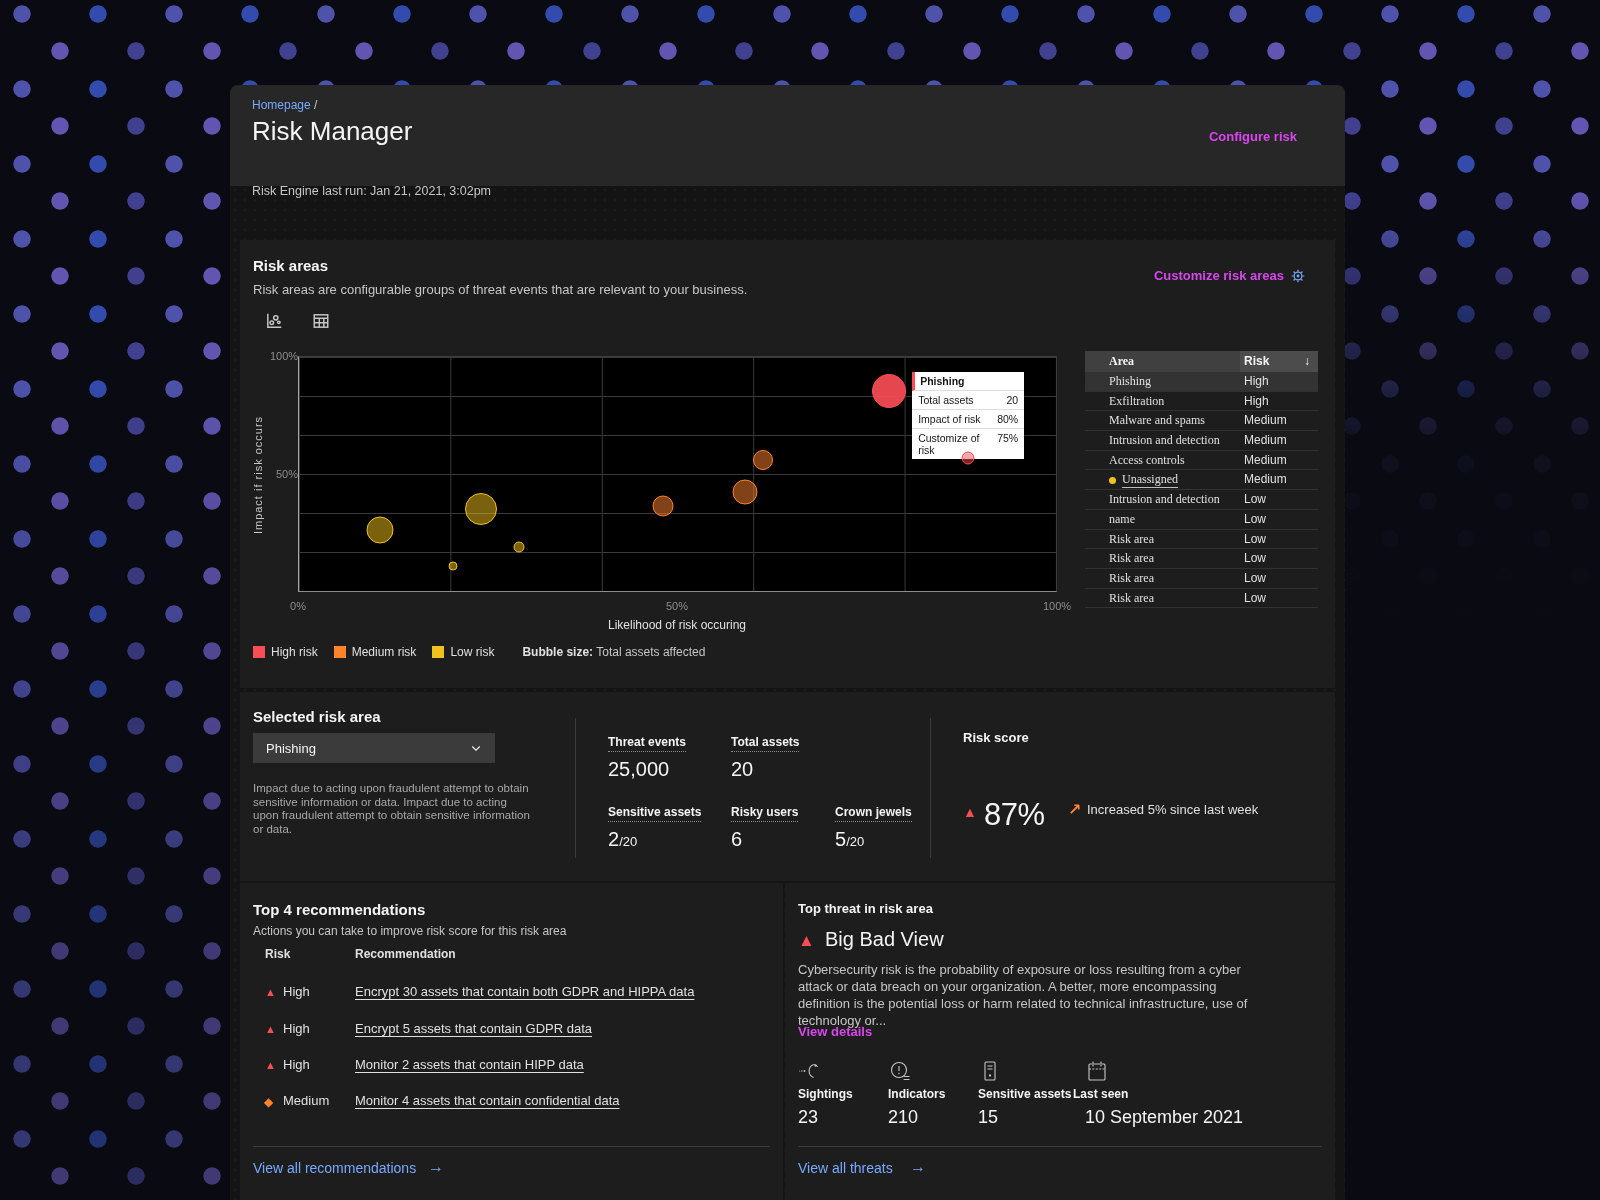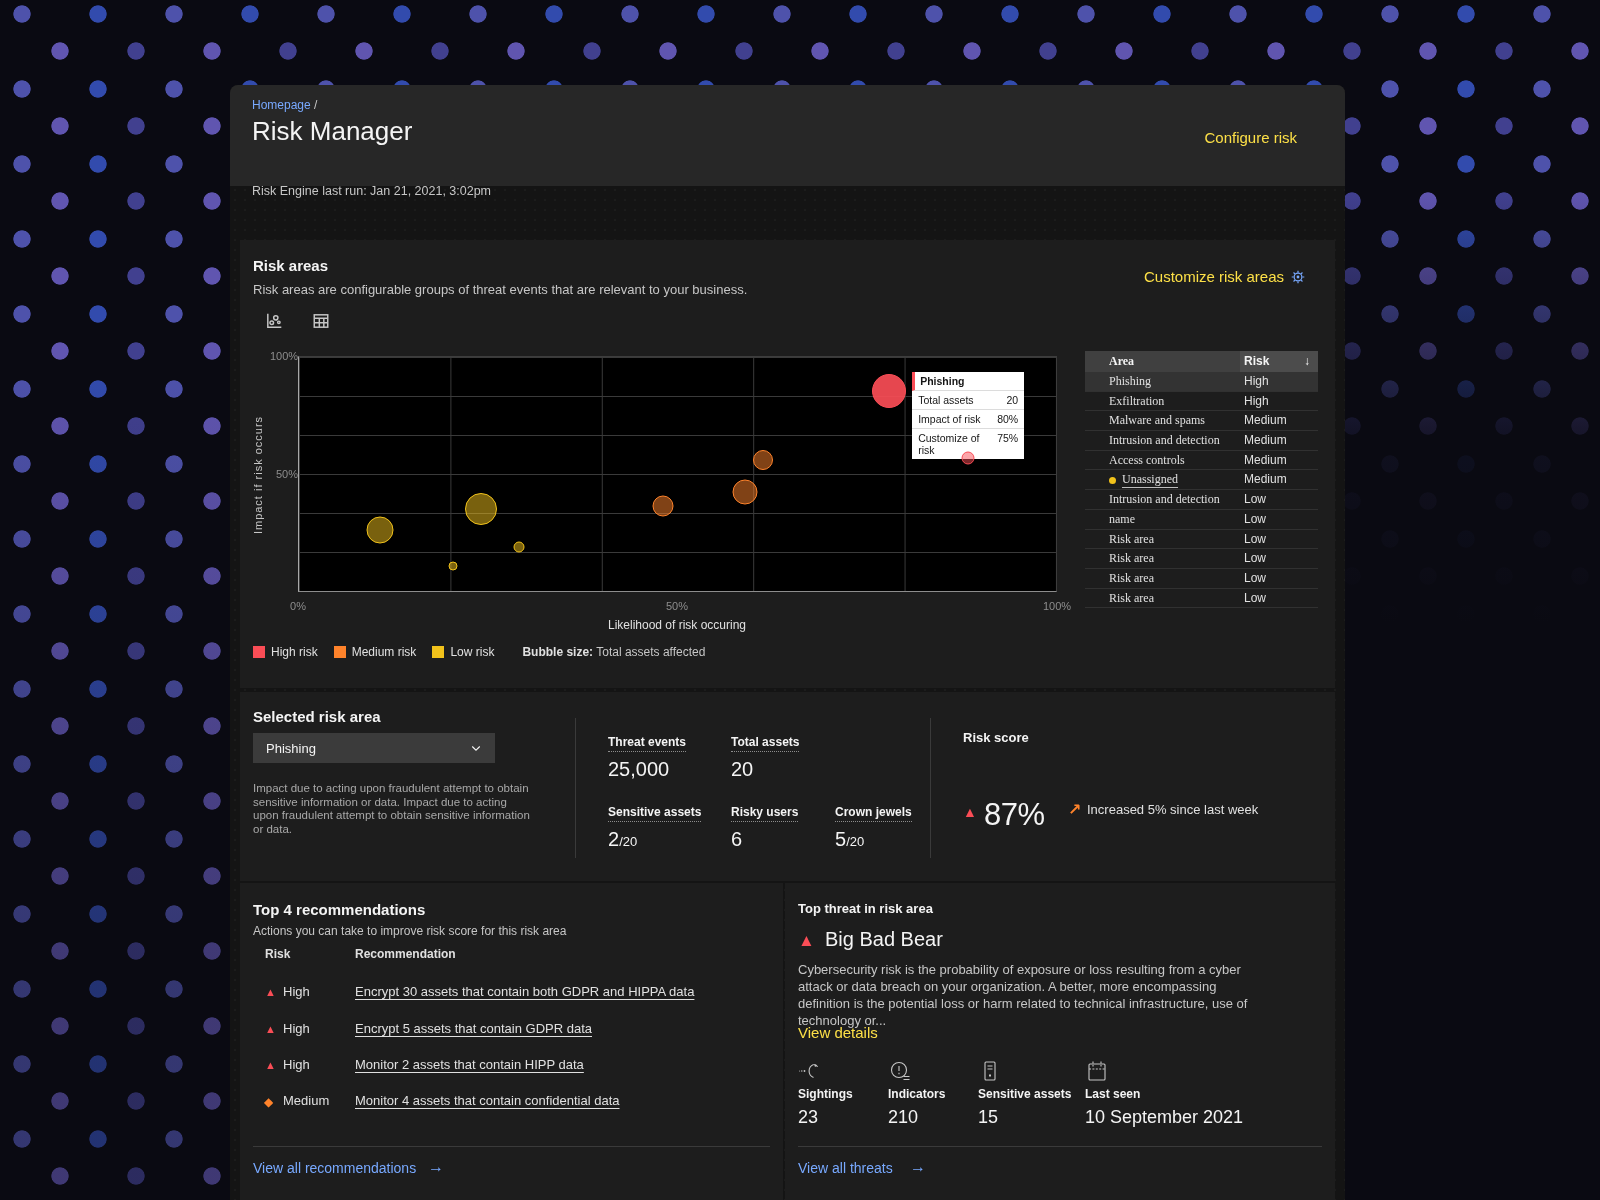--- a/index.html
+++ b/index.html
@@ -29,21 +29,21 @@
   .abs { position:absolute; }
 
   
   .band { left:0; top:0; width:100%; height:101px; background:#272727; }
   .breadcrumb { left:22px; top:13px; font-size:12px; }
   .breadcrumb a { color:#78a9ff; text-decoration:none; }
   .breadcrumb .sep { color:#c6c6c6; }
   .page-title { left:22px; top:31px; font-size:26px; font-weight:400; }
   .page-desc { left:22px; top:74px; font-size:13px; color:#e8e8e8; }
   .last-run { left:22px; top:99px; font-size:12.5px; color:#c6c6c6; }
-  .link { color:#fde047; font-size:15px; text-decoration:none; cursor:pointer; }
+  .link { color:#d946ef; font-size:13px; text-decoration:none; cursor:pointer;font-weight:bold; }
   .configure { right:48px; top:44px; }
 
   
   .card { background:#1d1d1d; }
   .risk-areas-card { left:10px; top:155px; width:1095px; height:448px; }
   .selected-card   { left:10px; top:607px; width:1095px; height:189px; }
   .reco-card       { left:10px; top:798px; width:543px;  height:317px; }
   .threat-card     { left:555px; top:798px; width:550px; height:317px; }
 
   .sec-title { font-size:15px; font-weight:700; color:#f4f4f4; }
@@ -361,21 +361,21 @@
     <a class="abs reco-link" style="left:115px; top:210px;">Monitor 4 assets that contain confidential data</a>
 
     <div class="abs hdiv" style="left:13px; right:13px; top:263px;"></div>
     <a class="abs viewall" style="left:13px; top:277px;">View all recommendations</a>
     <span class="abs va-arrow" style="left:188px; top:275px;">→</span>
   </div>
 
   <div class="abs card threat-card">
     <div class="abs sec-title" style="left:13px; top:18px; font-size:13px;">Top threat in risk area</div>
     <span class="abs bear-tri" style="left:13px; top:48px;">▲</span>
-    <span class="abs bear-name" style="left:40px; top:45px;">Big Bad Bear</span>
+    <span class="abs bear-name" style="left:40px; top:45px;">Big Bad View</span>
     <div class="abs threat-desc" style="left:13px; top:78px;">Cybersecurity risk is the probability of exposure or loss resulting from a cyber attack or data breach on your organization. A better, more encompassing definition is the potential loss or harm related to technical infrastructure, use of technology or...</div>
     <a class="abs link" style="left:13px; top:141px;">View details</a>
 
     <div class="abs tstat-icon" style="left:13px; top:176px;">
       <svg width="24" height="24" viewBox="0 0 24 24">
           <path d="M15.5 5.5a7 7 0 0 0 0 13"></path>
           <path d="M15.5 5.5c1.8 0 3.2.9 4.1 2.2"></path>
           <circle cx="17.5" cy="6.8" r="1" fill="#c6c6c6" stroke="none"></circle>
           <circle cx="6.5" cy="12" r=".9" fill="#c6c6c6" stroke="none"></circle>
           <circle cx="3.8" cy="12" r=".7" fill="#c6c6c6" stroke="none"></circle>
@@ -399,21 +399,21 @@
     <div class="abs tstat-icon" style="left:300px; top:176px;">
       <svg width="24" height="24" viewBox="0 0 24 24">
           <rect x="4" y="5" width="16" height="16" rx="1"></rect>
           <path d="M8 2.5v5 M16 2.5v5 M4 10h16" stroke-dasharray="2,1.4"></path>
         </svg>
     </div>
 
     <span class="abs tstat-label" style="left:13px; top:204px;">Sightings</span>
     <span class="abs tstat-label" style="left:103px; top:204px;">Indicators</span>
     <span class="abs tstat-label" style="left:193px; top:204px;">Sensitive assets</span>
-    <span class="abs tstat-label" style="left:300px; top:204px;">Last seen</span>
+    <span class="abs tstat-label" style="left:288px; top:204px;">Last seen</span>
 
     <span class="abs tstat-value" style="left:13px; top:224px;">23</span>
     <span class="abs tstat-value" style="left:103px; top:224px;">210</span>
     <span class="abs tstat-value" style="left:193px; top:224px;">15</span>
     <span class="abs tstat-value" style="left:300px; top:224px;">10 September 2021</span>
 
     <div class="abs hdiv" style="left:13px; right:13px; top:263px;"></div>
     <a class="abs viewall" style="left:13px; top:277px;">View all threats</a>
     <span class="abs va-arrow" style="left:125px; top:275px;">→</span>
   </div>

